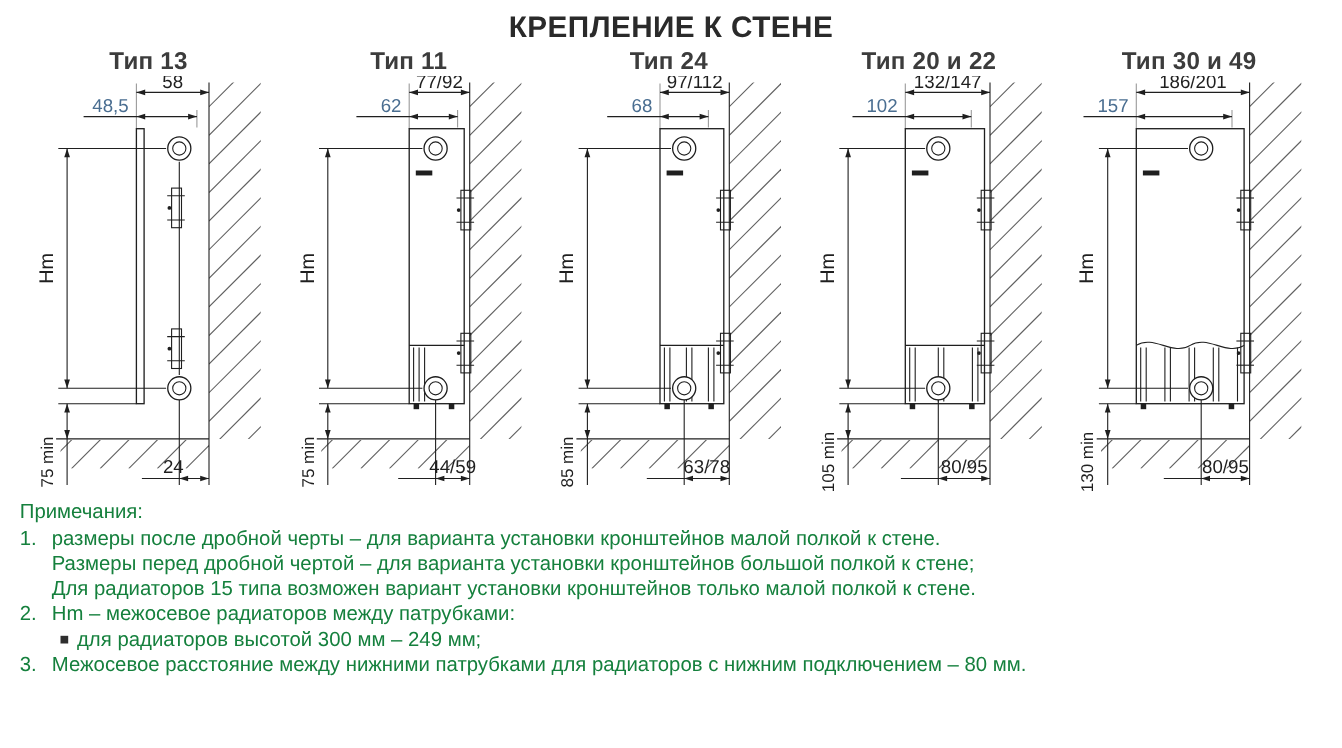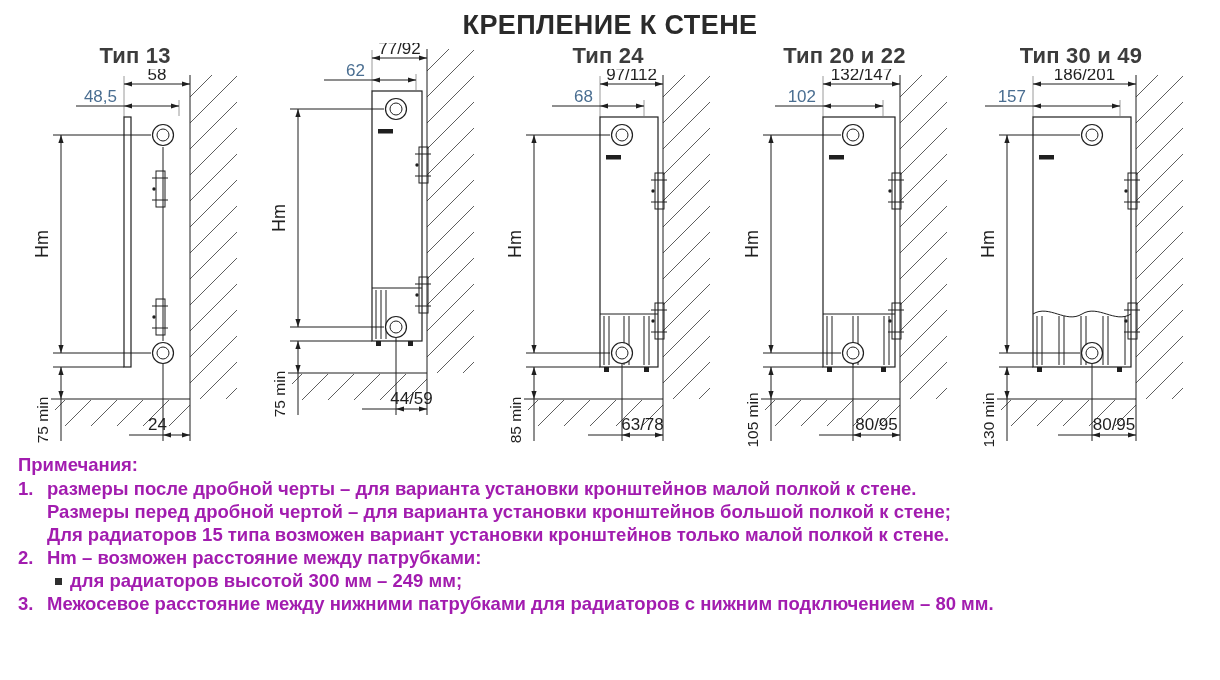--- a/index.html
+++ b/index.html
@@ -5,21 +5,21 @@
   html,body{margin:0;padding:0;background:#ffffff;}
   body{width:1220px;height:680px;overflow:hidden;font-family:"Liberation Sans",sans-serif;}
   .page{width:1220px;height:680px;position:relative;}
   .page-title{margin:0;padding-top:10px;text-align:center;font-size:27px;font-weight:700;
     color:#2a2a2a;letter-spacing:.4px;}
   .diagram-row{display:flex;justify-content:space-between;padding:2px 28px 0 24px;}
   .col{width:222px;flex:none;}
   .col h2{margin:0 0 0 0;text-align:center;font-size:22px;font-weight:600;color:#3c3c3c;
     letter-spacing:.2px;}
   .col svg{display:block;margin:0 auto;}
-  .notes{margin:4px 0 0 18px;font-size:18.5px;color:#a21caf;line-height:23px;width:1185px;font-weight:bold;}
+  .notes{margin:4px 0 0 18px;font-size:18.5px;color:#15803d;line-height:23px;width:1185px;}
   .notes-heading{margin-bottom:1px;}
   .note-item{display:flex;}
   .note-num{width:29px;flex:none;}
   .note-body{flex:1;}
   .note-bullet{padding-left:8px;}
   .sq{display:inline-block;width:7px;height:7px;background:#2e2e2e;margin-right:8px;
     vertical-align:2px;}
 </style>
 </head>
 <body>
@@ -100,20 +100,21 @@
           <polygon points="36,298 38.6,306 33.4,306" fill="#1f1f1f"></polygon>
           <polygon points="36,330 33.4,322 38.6,322" fill="#1f1f1f"></polygon>
           <text x="0" y="0" text-anchor="middle" fill="#1f1f1f" font-size="15.5" font-family="Liberation Sans, sans-serif" transform="translate(23,351) rotate(-90)">75 min</text>
           <line x1="104" y1="366" x2="165" y2="366" stroke="#1f1f1f" stroke-width="1"></line>
           <polygon points="138,366 146,363.4 146,368.6" fill="#1f1f1f"></polygon>
           <polygon points="165,366 157,368.6 157,363.4" fill="#1f1f1f"></polygon>
           <text x="142" y="361" text-anchor="end" fill="#1f1f1f" font-size="17" font-family="Liberation Sans, sans-serif">24</text>
         </svg>
       </div>
       <div class="col">
+        <h2>Тип 11</h2>
         <svg width="220" height="380" viewBox="0 0 220 380">
           <defs>
             <clipPath id="tip-11-cw">
               <rect x="165" y="6" width="47" height="324"></rect>
             </clipPath>
             <clipPath id="tip-11-cf">
               <rect x="30" y="331" width="135" height="26"></rect>
             </clipPath>
           </defs>
           <g clip-path="url(#tip-11-cw)">
@@ -465,21 +466,21 @@
           <span class="note-num">1.</span>
           <div class="note-body">
             <div>размеры после дробной черты – для варианта установки кронштейнов малой полкой к стене.</div>
             <div>Размеры перед дробной чертой – для варианта установки кронштейнов большой полкой к стене;</div>
             <div>Для радиаторов 15 типа возможен вариант установки кронштейнов только малой полкой к стене.</div>
           </div>
         </div>
         <div class="note-item">
           <span class="note-num">2.</span>
           <div class="note-body">
-            <div>Hm – возможен расстояние между патрубками:</div>
+            <div>Hm – межосевое радиаторов между патрубками:</div>
             <div class="note-bullet"><span class="sq"></span>для радиаторов высотой 300 мм – 249 мм;</div>
           </div>
         </div>
         <div class="note-item">
           <span class="note-num">3.</span>
           <div class="note-body">
             <div>Межосевое расстояние между нижними патрубками для радиаторов с нижним подключением – 80 мм.</div>
           </div>
         </div>
       </div>

